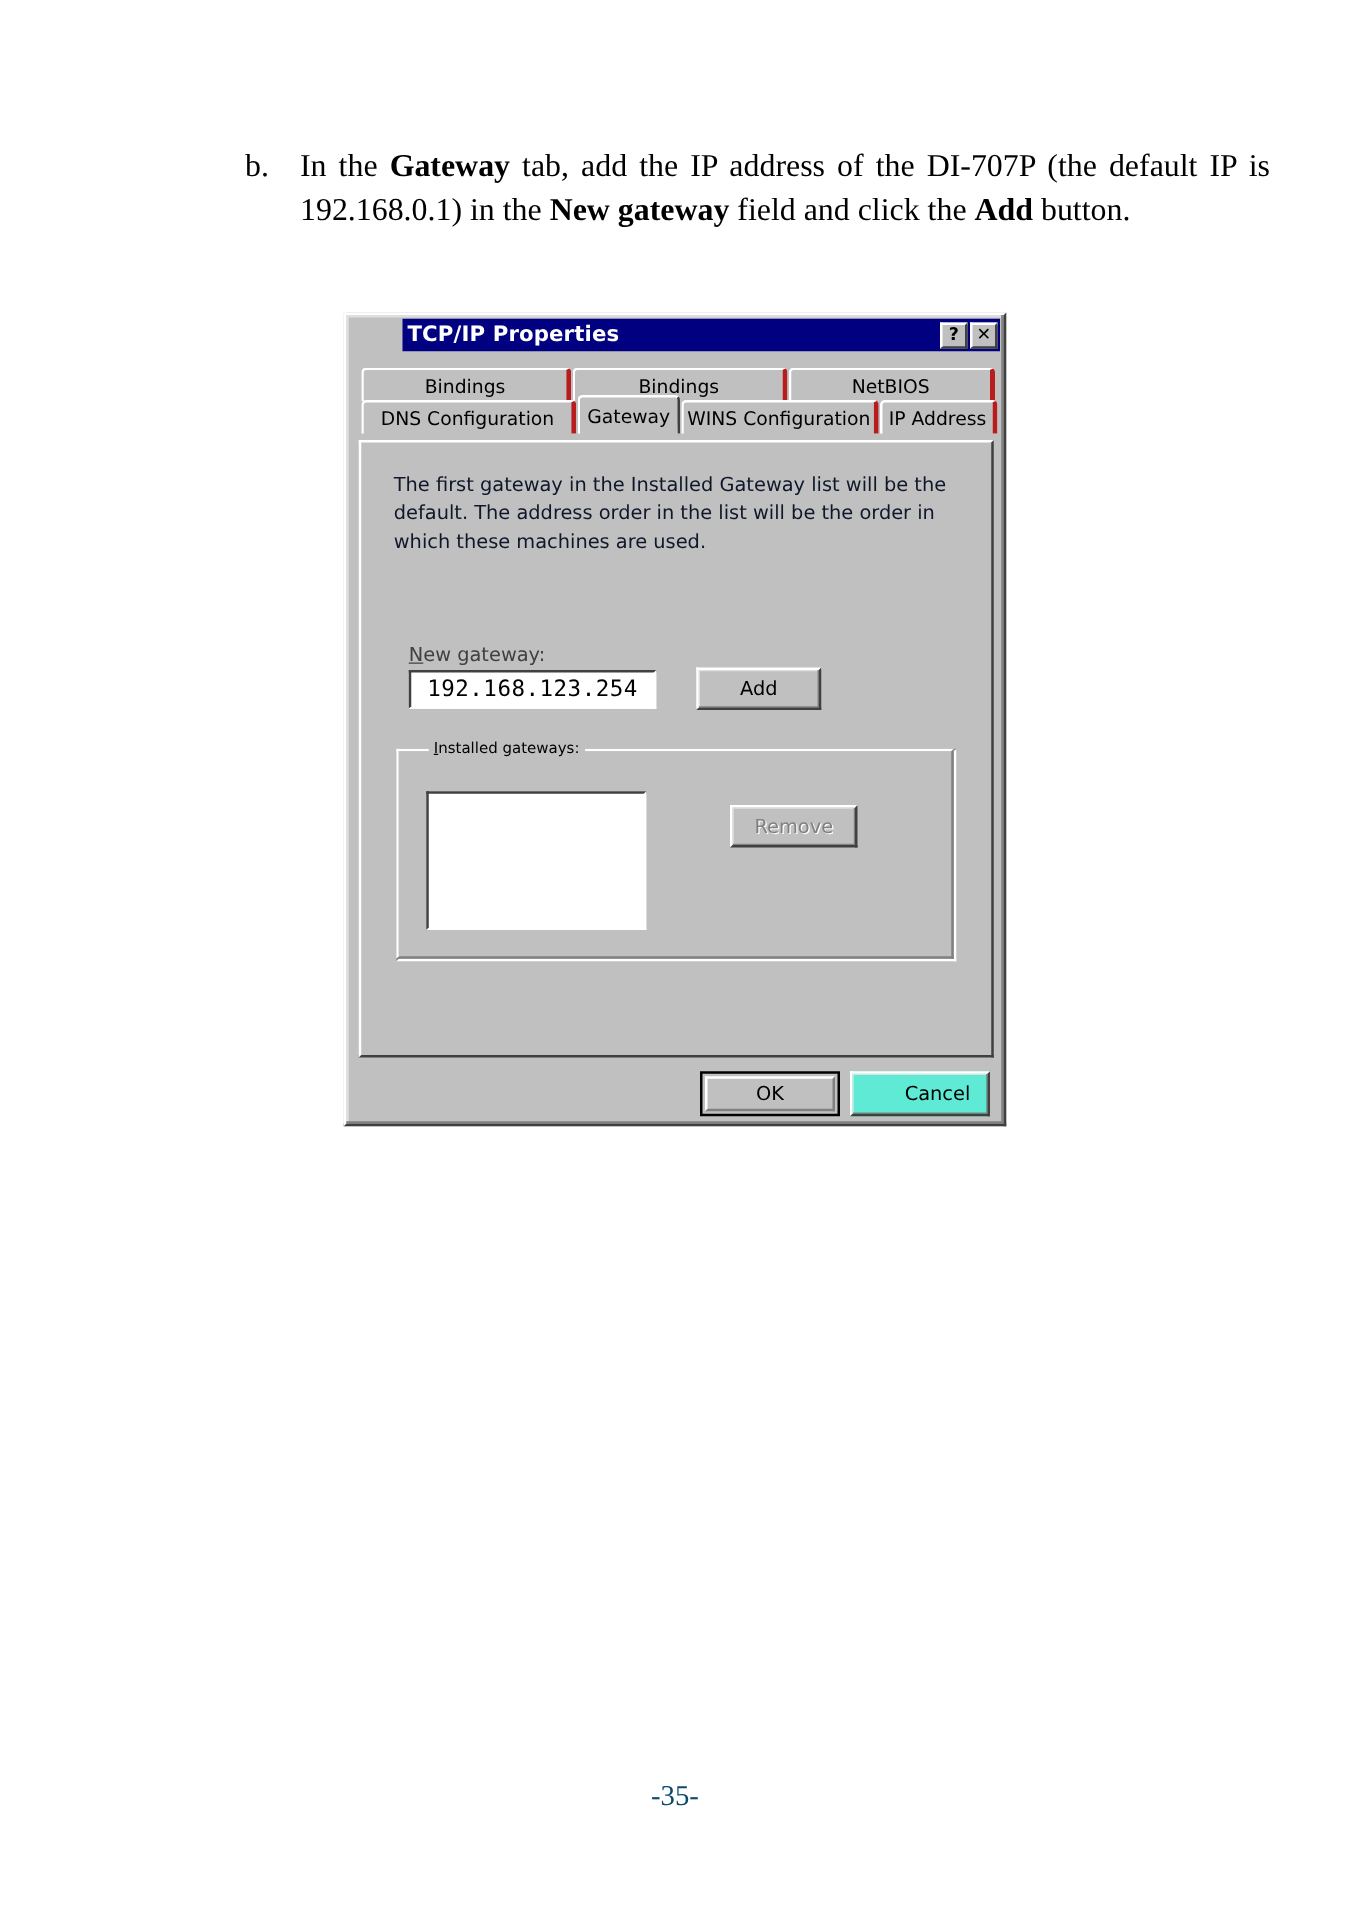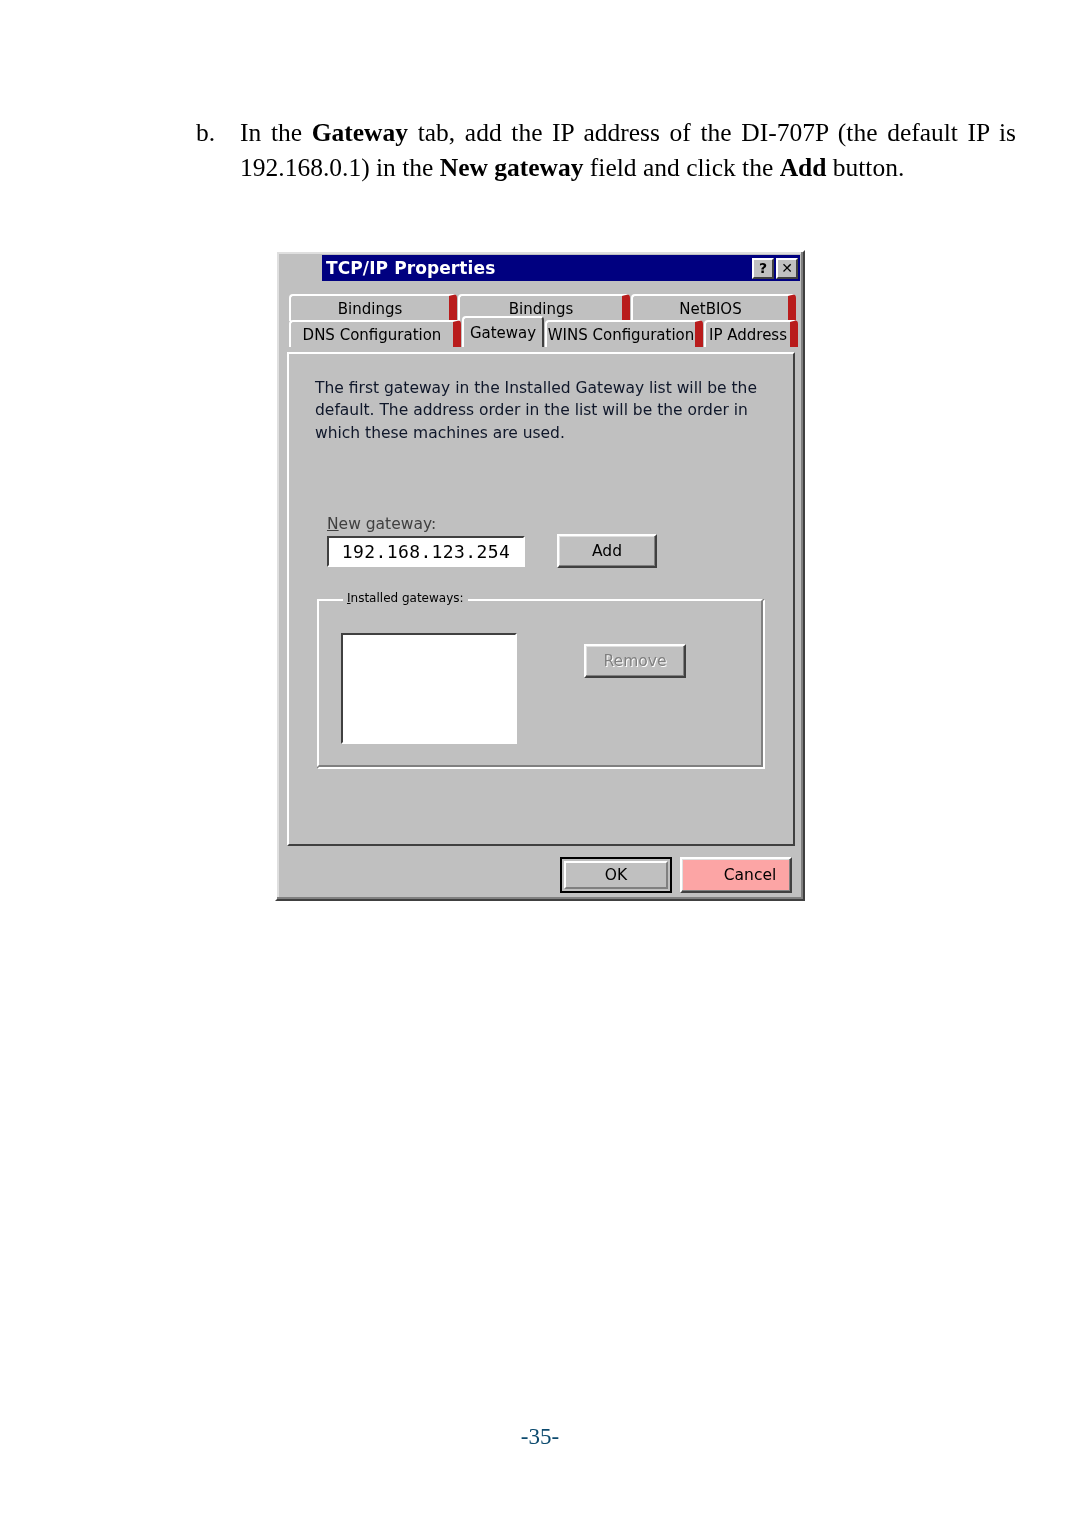--- a/index.html
+++ b/index.html
@@ -122,21 +122,21 @@
   }
   .tab-row.row1 { top: 0px; }
   .tab-row.row2 { top: 26px; }
 
   .tab {
     position: relative;
     box-sizing: border-box;
     background: #c0c0c0;
     border-top: 2px solid #ffffff;
     border-left: 2px solid #ffffff;
-    border-right: 8px solid #b91c1c;
+    border-right: 4px solid #b91c1c;
     border-bottom: none;
     border-radius: 4px 4px 0 0;
     display: flex;
     align-items: center;
     justify-content: center;
     font-size: 15px;
     color: #000;
     font-family: "DejaVu Sans", "Liberation Sans", sans-serif;
     height: 27px;
     margin-right: 1px;
@@ -332,21 +332,21 @@
     align-items: center;
     justify-content: center;
   }
   .btn-cancel {
     position: absolute;
     left: 403px;
     top: 605px;
     width: 112px;
     height: 36px;
     box-sizing: border-box;
-    background: #fca5a5;
+    background: #5eead4;
     border-top: 2px solid #ffffff;
     border-left: 2px solid #ffffff;
     border-right: 2px solid #404040;
     border-bottom: 2px solid #404040;
     box-shadow: inset -1px -1px 0 #808080, inset 1px 1px 0 #dfdfdf;
     display: flex;
     align-items: center;
     justify-content: center;
     font-size: 15.5px;
     color: #000;

